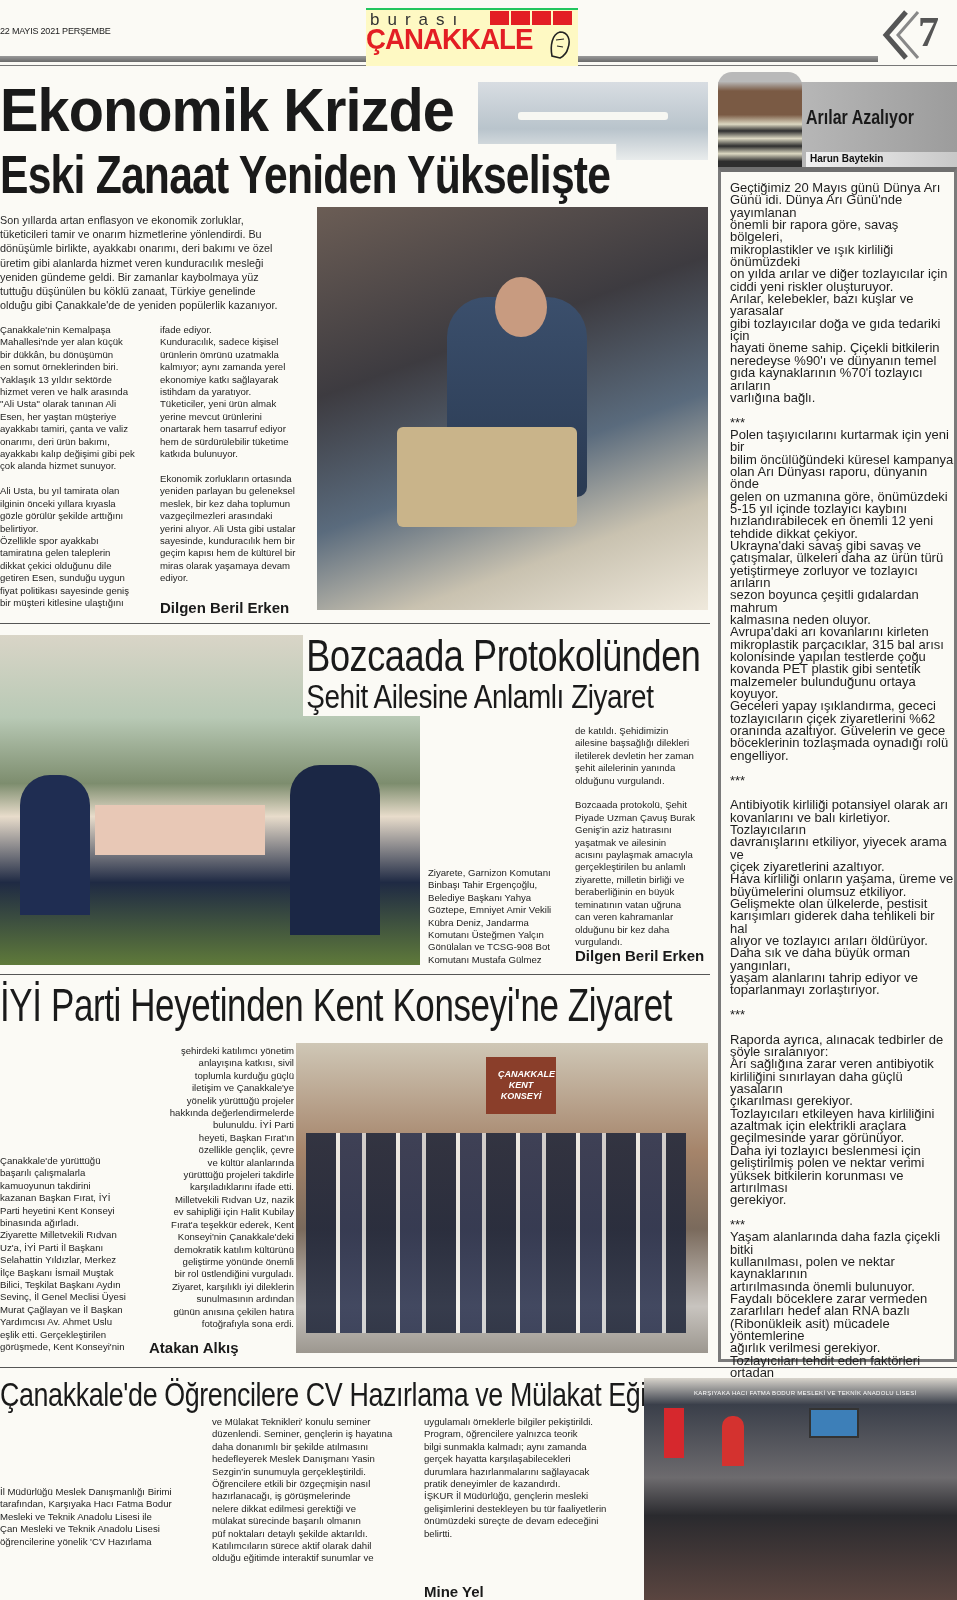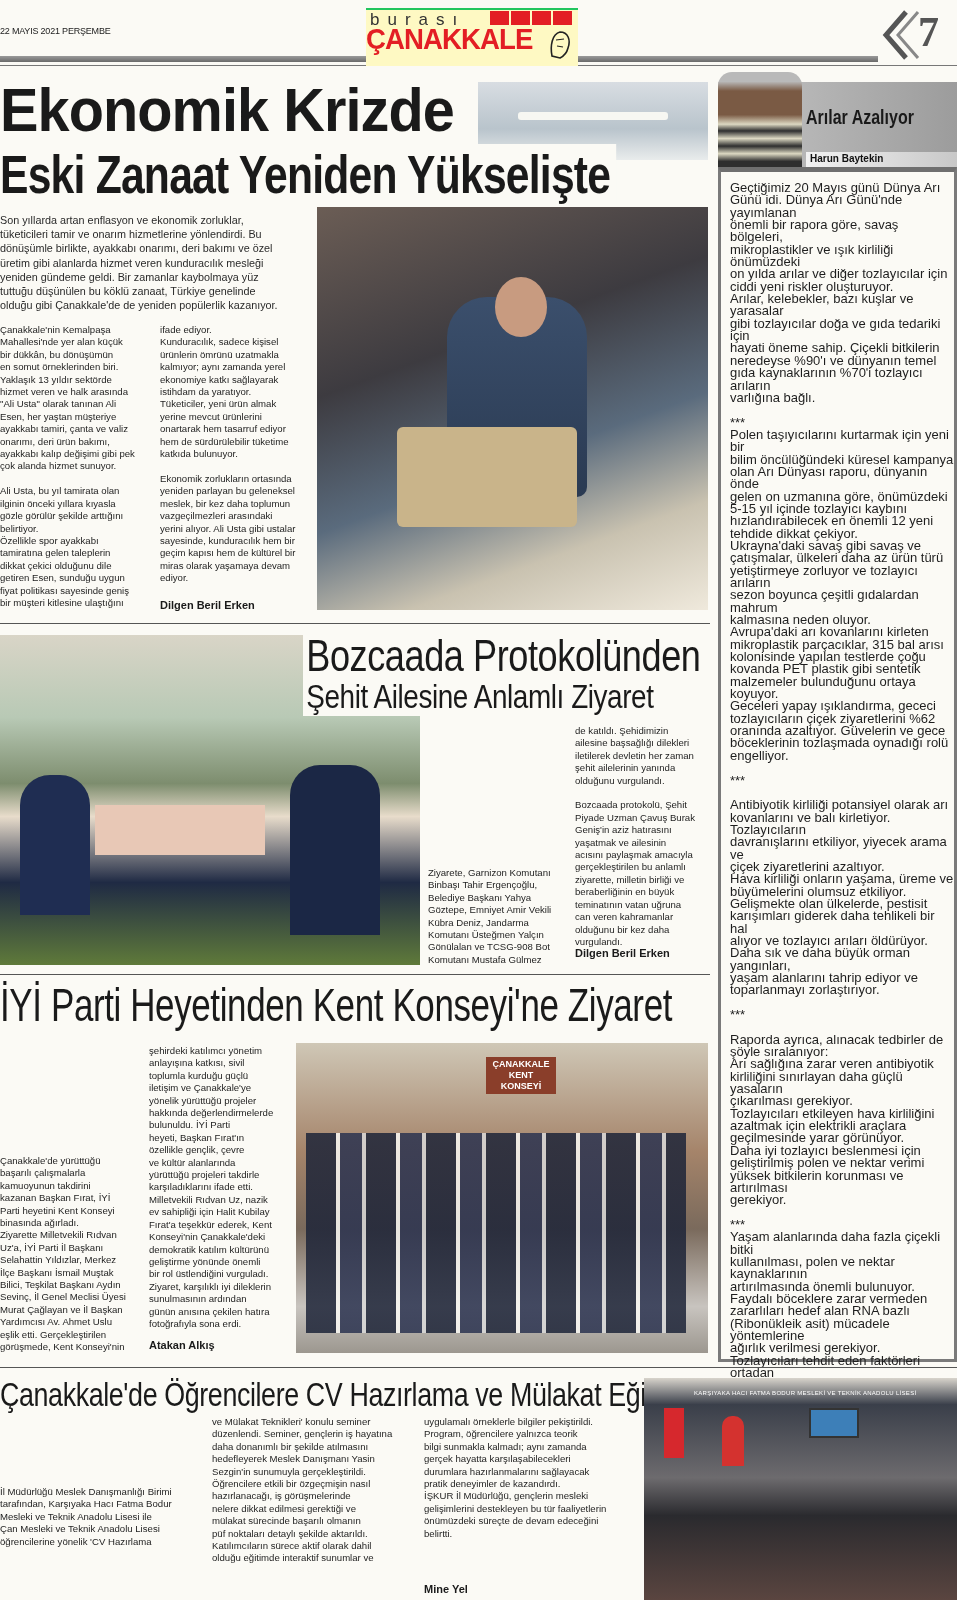--- a/index.html
+++ b/index.html
@@ -1,21 +1,21 @@
 <!DOCTYPE html>
 <html><head>
 <meta charset="utf-8">
 <style>
   * { box-sizing: border-box; margin: 0; padding: 0; }
   html, body { width: 957px; height: 1600px; background: #fbfaf5; overflow: hidden; }
   body { position: relative; font-family: "Liberation Sans", sans-serif; color: #1a1a1a; }
   .abs { position: absolute; }
   .txt { font-size: 9.6px; line-height: 12.4px; white-space: pre-line; color: #1e1e1e; }
   .lead { font-size: 11px; line-height: 14px; white-space: pre-line; color: #2a2a2a; }
-  .byline { font-weight: bold; font-size: 11px; }
+  .byline { font-weight: bold; font-size: 15px; }
   .photo { overflow: hidden; }
   .rule { height: 1px; background: #555; }
   .head-thin { font-family: "Liberation Sans", sans-serif; font-weight: normal; transform-origin: left top; white-space: nowrap; letter-spacing: -0.5px; }
   .head-bold { font-family: "Liberation Sans", sans-serif; font-weight: bold; transform-origin: left top; white-space: nowrap; letter-spacing: -1px; }
 </style>
 </head>
 <body>
 
 <div class="abs" style="left:0;top:0;width:957px;height:72px;">
   <div class="abs" style="left:0;top:26px;font-size:9px;font-family:'Liberation Sans Narrow','Liberation Sans',sans-serif;color:#222;letter-spacing:-0.2px;">22 MAYIS 2021 PERŞEMBE</div>
@@ -266,21 +266,21 @@
 Ziyarette Milletvekili Rıdvan
 Uz'a, İYİ Parti İl Başkanı
 Selahattin Yıldızlar, Merkez
 İlçe Başkanı İsmail Muştak
 Bilici, Teşkilat Başkanı Aydın
 Sevinç, İl Genel Meclisi Üyesi
 Murat Çağlayan ve İl Başkan
 Yardımcısı Av. Ahmet Uslu
 eşlik etti. Gerçekleştirilen
 görüşmede, Kent Konseyi'nin</div>
-  <div class="abs txt" style="left:149px;top:70px;width:145px;">şehirdeki katılımcı yönetim
+  <div class="abs txt" style="left:149px;top:70px;width:145px;text-align:right;">şehirdeki katılımcı yönetim
 anlayışına katkısı, sivil
 toplumla kurduğu güçlü
 iletişim ve Çanakkale'ye
 yönelik yürüttüğü projeler
 hakkında değerlendirmelerde
 bulunuldu. İYİ Parti
 heyeti, Başkan Fırat'ın
 özellikle gençlik, çevre
 ve kültür alanlarında
 yürüttüğü projeleri takdirle
@@ -291,21 +291,21 @@
 Konseyi'nin Çanakkale'deki
 demokratik katılım kültürünü
 geliştirme yönünde önemli
 bir rol üstlendiğini vurguladı.
 Ziyaret, karşılıklı iyi dileklerin
 sunulmasının ardından
 günün anısına çekilen hatıra
 fotoğrafıyla sona erdi.</div>
   <div class="abs byline" style="left:149px;top:364px;">Atakan Alkış</div>
   <div class="abs photo" style="left:296px;top:68px;width:412px;height:310px;background:linear-gradient(180deg,#cfc7b6 0%,#a5846a 35%,#7a6a5c 60%,#c8c4bf 85%,#9c978f 100%);">
-    <div class="abs" style="left:190px;top:14px;width:70px;font-size:9px;line-height:11px;font-weight:bold;color:#fff;background:#8a3e2a;padding:2px;text-align:center;">ÇANAKKALE KENT KONSEYİ</div>
+    <div class="abs" style="left:190px;top:14px;width:70px;font-size:9px;line-height:11px;font-weight:bold;color:#fff;background:#8a3e2a;padding:12px;text-align:center;font-style:italic;">ÇANAKKALE KENT KONSEYİ</div>
     <div style="position:absolute;left:10px;top:90px;width:380px;height:200px;background:repeating-linear-gradient(90deg,#1d2438 0 30px,#fbfaf5 30px 34px,#2b3350 34px 56px,#d9d9d9 56px 60px);opacity:0.85;"></div>
   </div>
   <div class="abs rule" style="left:0;top:392px;width:957px;"></div>
 </div>
 
 <div class="abs" style="left:0;top:1370px;width:957px;height:230px;">
   <div class="abs head-thin" style="left:0;top:4px;font-size:34px;line-height:40px;transform:scaleX(0.79);">Çanakkale'de Öğrencilere CV Hazırlama ve Mülakat Eğitimi</div>
   <div class="abs txt" style="left:0;top:116px;width:205px;">İl Müdürlüğü Meslek Danışmanlığı Birimi
 tarafından, Karşıyaka Hacı Fatma Bodur
 Mesleki ve Teknik Anadolu Lisesi ile

